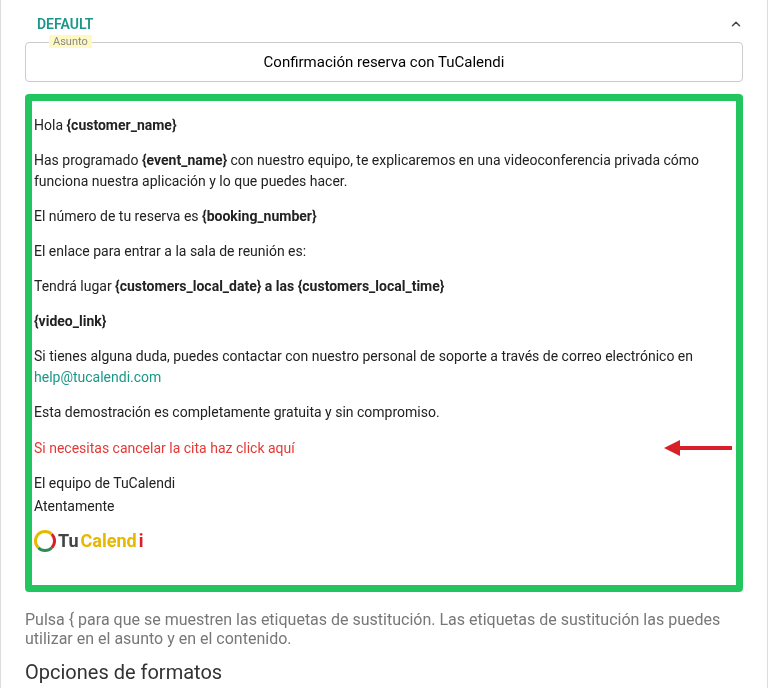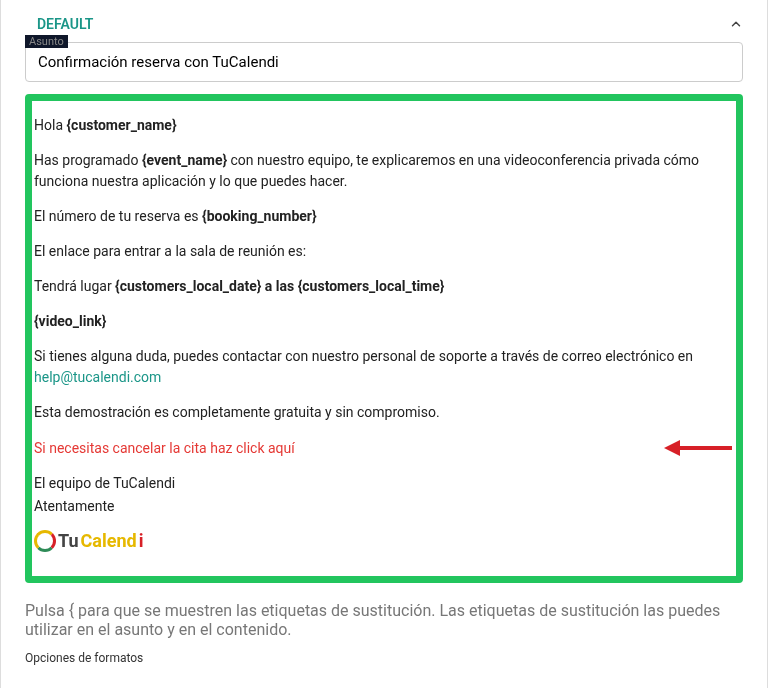--- a/index.html
+++ b/index.html
@@ -36,55 +36,56 @@
   .content {
     padding: 0 24px 12px 24px;
   }
   .field-wrap {
     position: relative;
     margin-bottom: 12px;
   }
   .floating-label {
     position: absolute;
     top: -7px;
-    left: 0;
-    background: #0f172a;
+    left: 24px;
+    background: #fef9c3;
     padding: 0 4px;
     font-size: 11px;
     color: #888;
   }
   .text-input {
     width: 100%;
     border: 1px solid #ccc;
     border-radius: 4px;
     padding: 10px 12px;
     font-size: 15px;
     font-family: inherit;
     display: block;
+    text-align: center;
   }
   .body-editor {
     width: 100%;
     border: 7px solid #22c55e;
     border-radius: 4px;
     padding: 14px 2px;
     font-size: 14px;
     line-height: 1.5;
     color: #222;
     min-height: 420px;
   }
   .body-editor p { margin: 0 0 14px 0; }
   .body-editor p:last-child { margin-bottom: 0; }
   .bold-var { font-weight: 700; }
   .email-link { color: #1b9688; text-decoration: none; }
   .cancel-line { display: flex; align-items: center; gap: 6px; justify-content: space-between; }
   .cancel-link { color: #e53935; }
   .arrow-svg { width: 70px; height: 22px; color: #d72027; margin-left: 10px; }
   .arrow-svg svg { width: 100%; height: 100%; display: block; }
   .signature p { margin-bottom: 2px; }
-  .logo-row { margin-top: 10px; margin-bottom: 4px; }
+  .logo-row { margin-top: 10px; margin-bottom: 13px; }
   .logo {
     display: inline-flex;
     align-items: center;
     gap: 2px;
     font-weight: 700;
     font-size: 18px;
   }
   .logo-swirl {
     width: 22px; height: 22px;
     border: 3px solid #e6b800;
@@ -99,21 +100,21 @@
   .logo .i-red { color: #d72027; }
   .help-text {
     font-size: 16px;
     color: #777;
     padding: 6px 24px 12px 24px;
   }
   .format-section {
     padding: 0 24px 20px 24px;
   }
   .section-label {
-    font-size: 12px;
+    font-size: 20px;
     color: #333;
     margin-bottom: 28px;
   }
   .select-row {
     display: flex;
     gap: 18px;
   }
   .select-box {
     flex: 1;
     position: relative;

